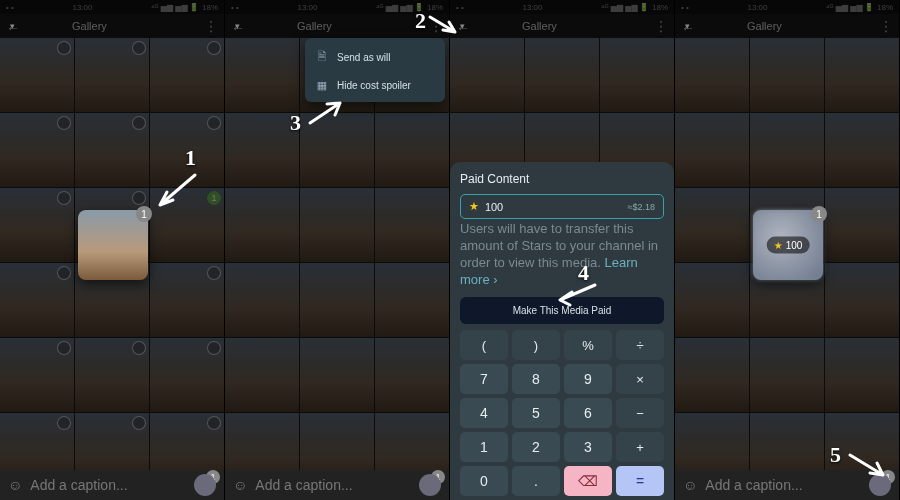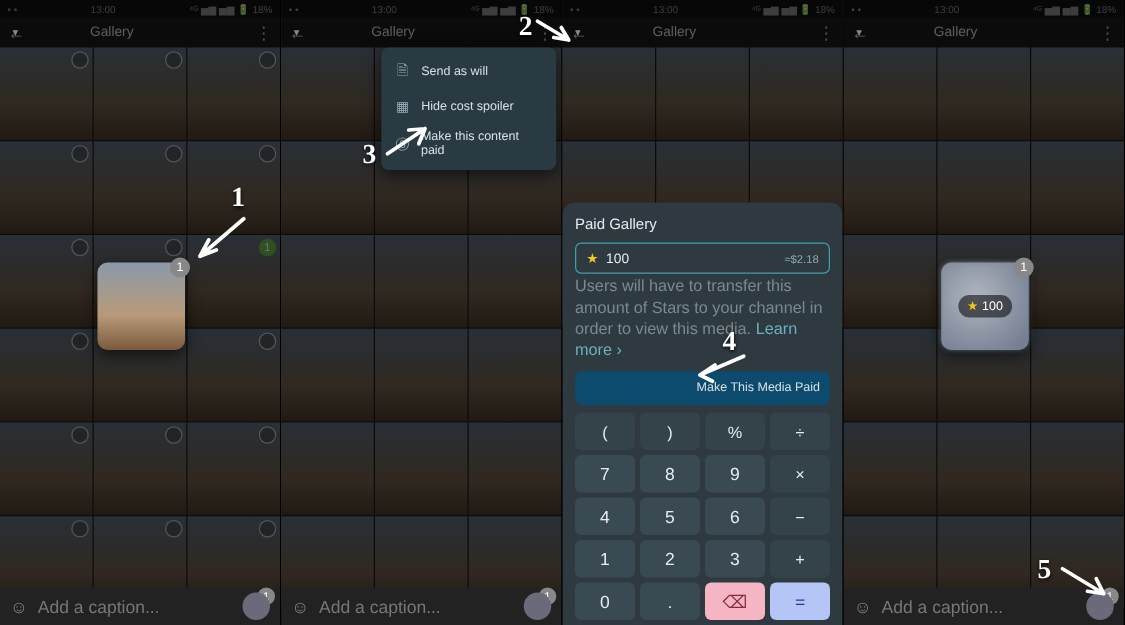--- a/index.html
+++ b/index.html
@@ -208,24 +208,24 @@
   .field .star { color: #f5c518; }
   .field .approx { margin-left: auto; color: #8aa; font-size: 9px; }
   .hint {
     color: #7a8a90;
     font-size: 13px;
     line-height: 1.3;
     margin: 2px 0 8px;
   }
   .hint .link { color: #6ab0c0; }
   .make-btn {
-    background: #0c4a6e;
+    background: #0f172a;
     color: #d5e0e5;
     font-size: 10px;
-    text-align: right;
+    text-align: center;
     padding: 8px;
     border-radius: 6px;
     margin-bottom: 6px;
   }
   .keypad {
     display: grid;
     grid-template-columns: repeat(4, 1fr);
     gap: 4px;
   }
   .key {
@@ -376,24 +376,20 @@
   <div class="dim"></div>
   <div class="menu">
     <div class="menu-item">
       <span class="mi">🗎</span>
       <span>Send as will</span>
     </div>
     <div class="menu-item">
       <span class="mi">▦</span>
       <span>Hide cost spoiler</span>
     </div>
-    <div class="menu-item">
-      <span class="mi">Ⓢ</span>
-      <span>Make this content paid</span>
-    </div>
   </div>
   <div class="bottombar">
     <span class="smile">☺</span>
     <span class="caption">Add a caption...</span>
     <span class="count-badge">1</span>
     <span class="send"></span>
   </div>
 </div>
 
 <div class="panel">
@@ -414,21 +410,21 @@
       <div class="cell"></div>
     <div class="cell"></div>
       <div class="cell"></div>
       <div class="cell"></div>
     <div class="cell"></div>
       <div class="cell"></div>
       <div class="cell"></div>
   </div>
   <div class="dim"></div>
   <div class="sheet">
-    <h3>Paid Gallery</h3>
+    <h3>Paid Content</h3>
     <div class="field">
       <span class="star">★</span>
       <span>100</span>
       <span class="approx">≈$2.18</span>
     </div>
     <div class="hint">
       <span>Users will have to transfer this amount of Stars to your channel in order to view this media. </span><span class="link">Learn more ›</span>
     </div>
     <div class="make-btn">Make This Media Paid</div>
     <div class="keypad">

